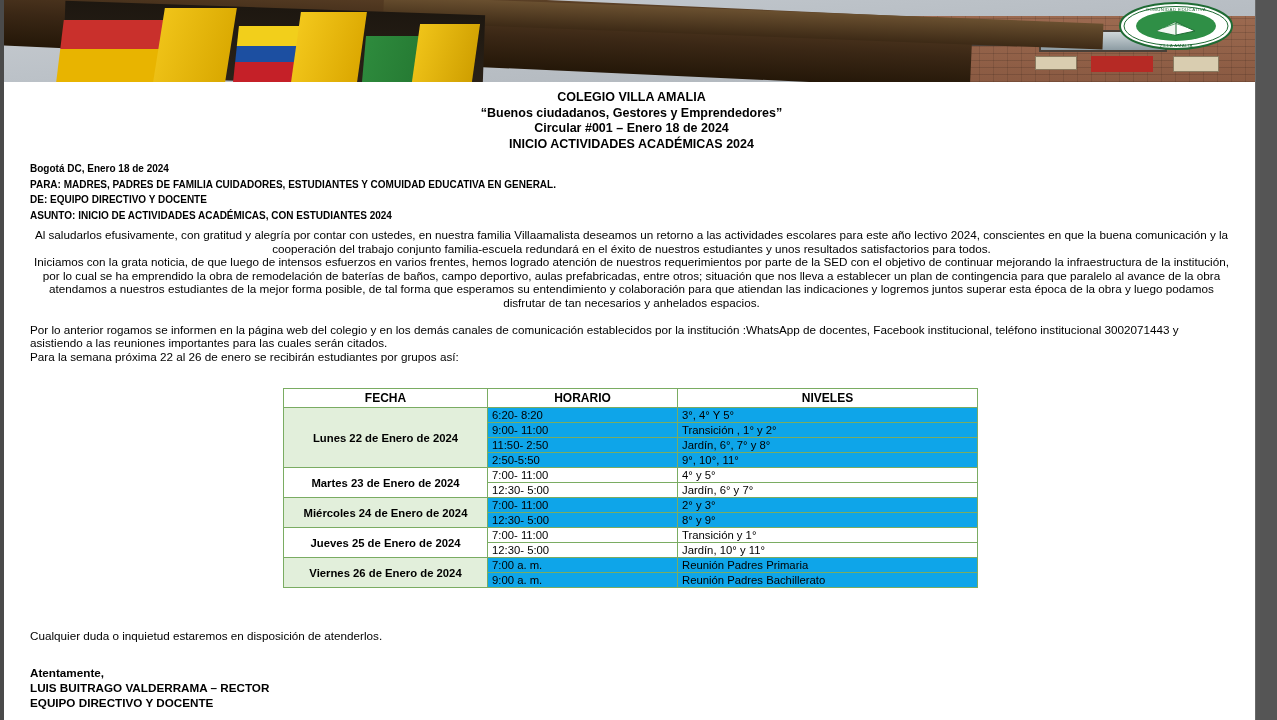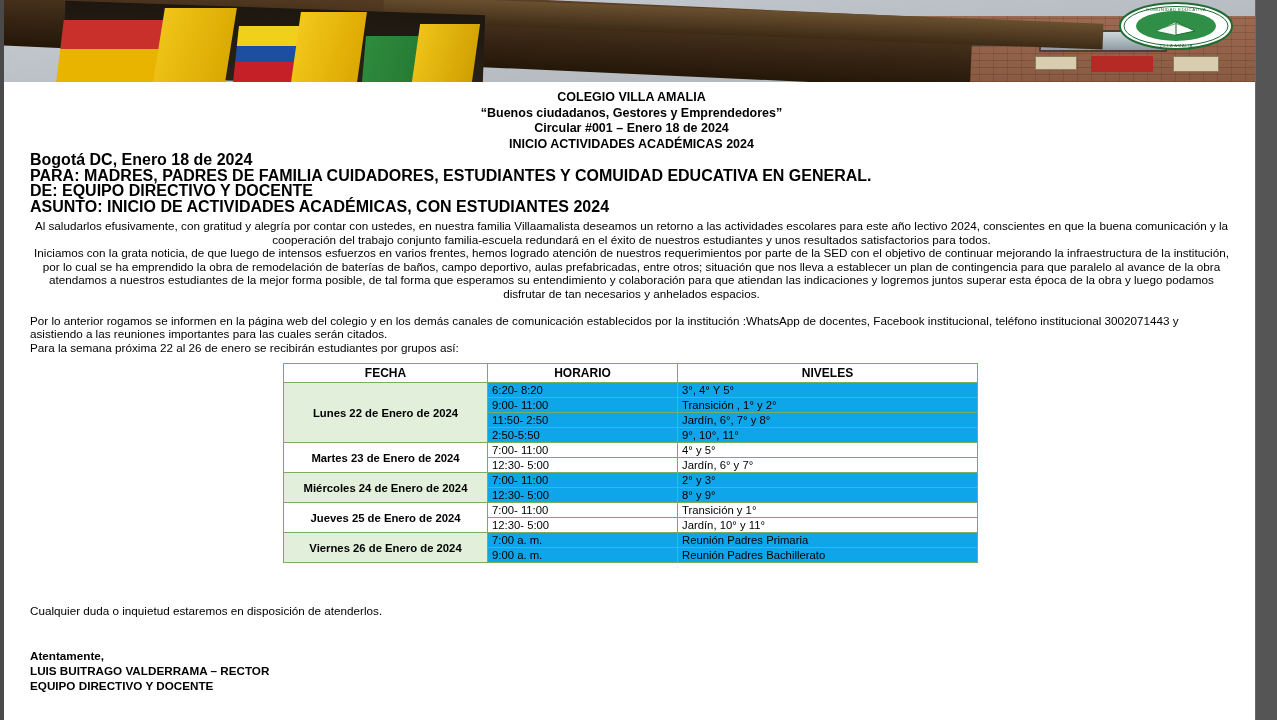--- a/index.html
+++ b/index.html
@@ -122,39 +122,40 @@
     text-align: center;
     font-weight: bold;
     font-size: 12.5px;
     line-height: 15.5px;
     color: #000;
     padding-top: 8px;
   }
   .letterhead div { white-space: nowrap; }
 
   .meta {
-    font-weight: bold;
-    font-size: 16px;
+    margin-top: 9px;
+    font-weight: bold;
+    font-size: 10px;
     line-height: 15.5px;
     color: #000;
   }
 
   .para {
     font-size: 11.7px;
     line-height: 13.6px;
     color: #000;
     text-align: left;
   }
   .para.block1 { margin-top: 5px; text-align: center; }
   .para.block2 { margin-top: 13px; }
   .para p { margin: 0; }
 
   
   #sched-wrap {
-    margin-top: 9px;
+    margin-top: 25px;
     margin-left: 228px;
     width: 694px;
     padding-left: 25px;
   }
   table.sched {
     border-collapse: collapse;
     width: 694px;
     table-layout: fixed;
   }
   table.sched col.c-fecha   { width: 204px; }
@@ -189,21 +190,21 @@
   td.fecha.plain { background: #ffffff; }
 
   
   .closing {
     margin-top: 41px;
     font-size: 11.7px;
     line-height: 14px;
     color: #000;
   }
   .sign {
-    margin-top: 30px;
+    margin-top: 22px;
     font-weight: bold;
     font-size: 11.7px;
     line-height: 15px;
     color: #000;
   }
 </style>
 </head>
 <body>
 
 <div id="screen">

